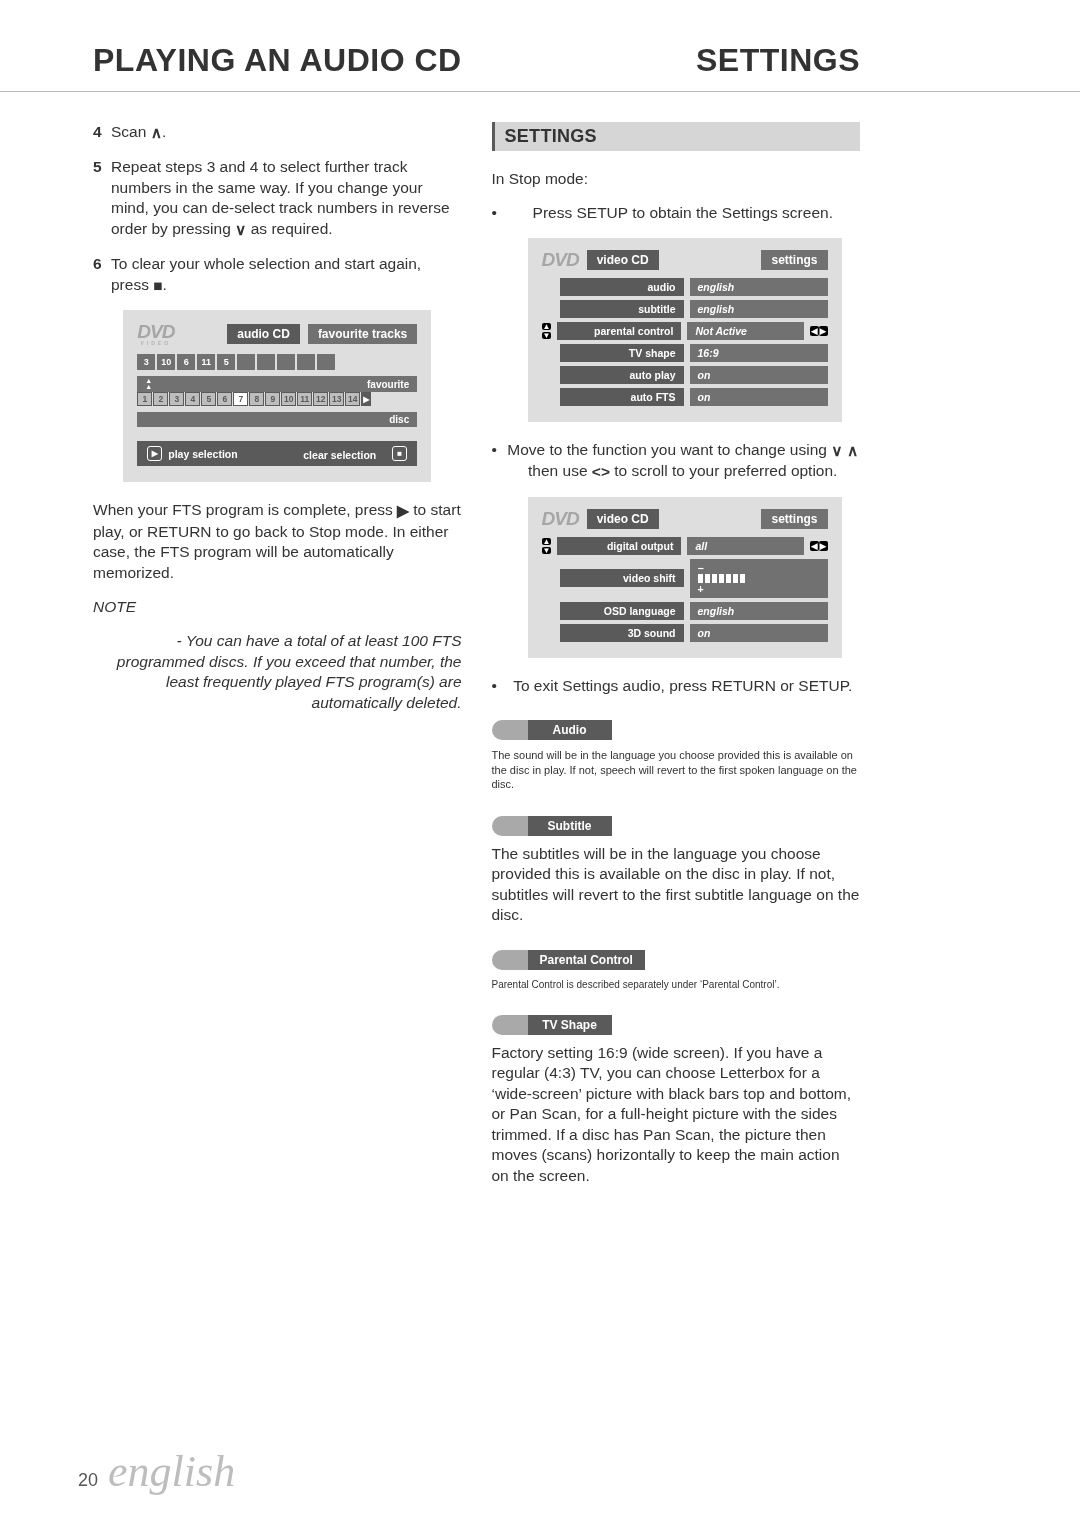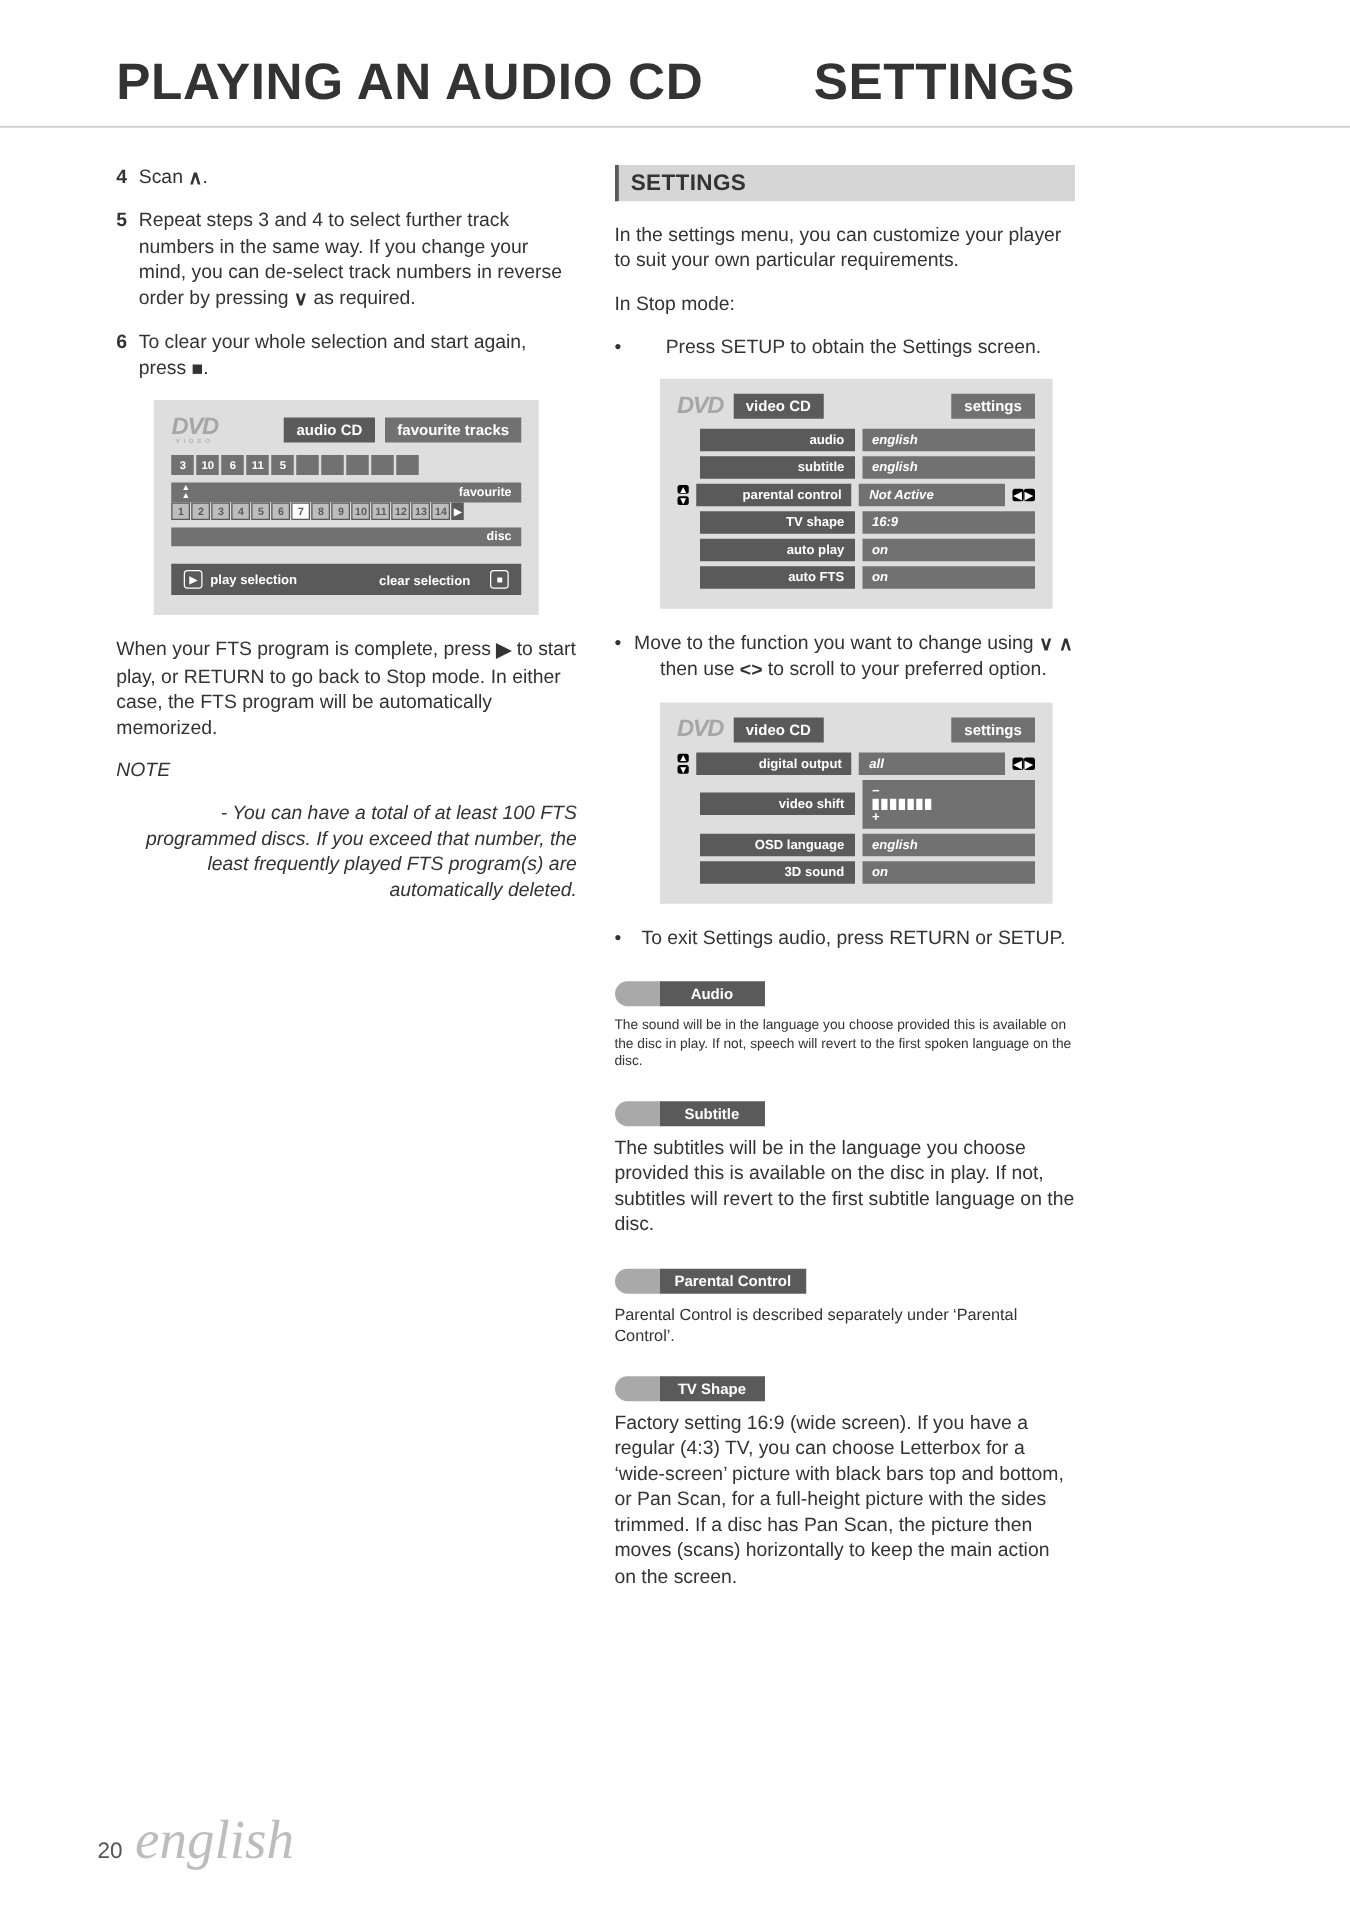--- a/index.html
+++ b/index.html
@@ -21,21 +21,21 @@
     min-height:var(--page-h);
     box-sizing:border-box;
     padding:42px var(--pad-right) 40px var(--pad-left);
     font-family:"Helvetica Neue",Helvetica,Arial,sans-serif;
     color:var(--text);
     position:relative;
   }
   
   .hdr{display:flex;justify-content:space-between;align-items:flex-end;}
   .hdr h1{margin:0;font-family:"Arial Narrow","Helvetica Condensed",Arial,sans-serif;
-    font-stretch:condensed;font-weight:900;font-size:41px;letter-spacing:.5px;}
+    font-stretch:condensed;font-weight:900;font-size:32px;letter-spacing:.5px;}
   .rule{border:none;border-top:1px solid var(--rule);margin:12px 0 30px 0;
     margin-left:calc(-1*var(--pad-left));width:calc(100% + var(--pad-left) + var(--pad-right));}
 
   
   .cols{display:flex;gap:var(--gutter);}
   .col{flex:1 1 0;min-width:0;}
   .col p{margin:0 0 14px 0;font-size:15.5px;line-height:1.32;font-weight:300;}
   ol.steps{list-style:none;padding:0;margin:0;}
   ol.steps>li{position:relative;padding-left:18px;margin-bottom:14px;
     font-size:15.5px;line-height:1.32;font-weight:300;}
@@ -213,21 +213,20 @@
 
       <p class="note-h">NOTE</p>
       <p class="note-b">- You can have a total of at least 100 FTS programmed discs. If you exceed that number, the least frequently played FTS program(s) are automatically deleted.</p>
     </div>
 
     <div class="col">
       <div class="section-bar">
         <span>SETTINGS</span>
       </div>
 
-      <p>In the settings menu, you can customize your player to suit your own particular requirements.</p>
       <p>In Stop mode:</p>
 
       <ul class="bul">
         <li>Press SETUP to obtain the Settings screen.</li>
       </ul>
 
       <div class="osd osd-right" id="osd1">
         <div class="top">
           <div class="dvd">
               <span>DVD</span>
@@ -342,21 +341,21 @@
               <div class="cap"></div>
               <div class="lab">Subtitle</div>
             </div>
             <p style="margin: 0px 0px 4px; font-size: 15.5px; line-height: 1.32; font-weight: 300;">The subtitles will be in the language you choose provided this is available on the disc in play. If not, subtitles will revert to the first subtitle language on the disc.</p>
           </div>
           <div>
             <div class="pill">
               <div class="cap"></div>
               <div class="lab">Parental Control</div>
             </div>
-            <p style="margin: 0px 0px 4px; font-size: 13px; line-height: 1.32; font-weight: 300;">Parental Control is described separately under ‘Parental Control’.</p>
+            <p style="margin: 0px 0px 4px; font-size: 10px; line-height: 1.32; font-weight: 300;">Parental Control is described separately under ‘Parental Control’.</p>
           </div>
           <div>
             <div class="pill">
               <div class="cap"></div>
               <div class="lab">TV Shape</div>
             </div>
             <p style="margin: 0px 0px 4px; font-size: 15.5px; line-height: 1.32; font-weight: 300;">Factory setting 16:9 (wide screen). If you have a regular (4:3) TV, you can choose Letterbox for a ‘wide-screen’ picture with black bars top and bottom, or Pan Scan, for a full-height picture with the sides trimmed. If a disc has Pan Scan, the picture then moves (scans) horizontally to keep the main action on the screen.</p>
           </div>
         </div>
     </div>

